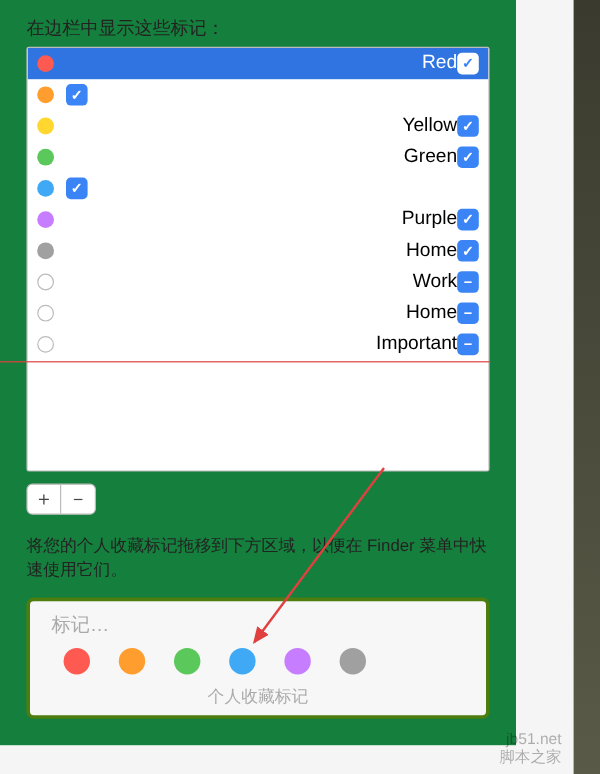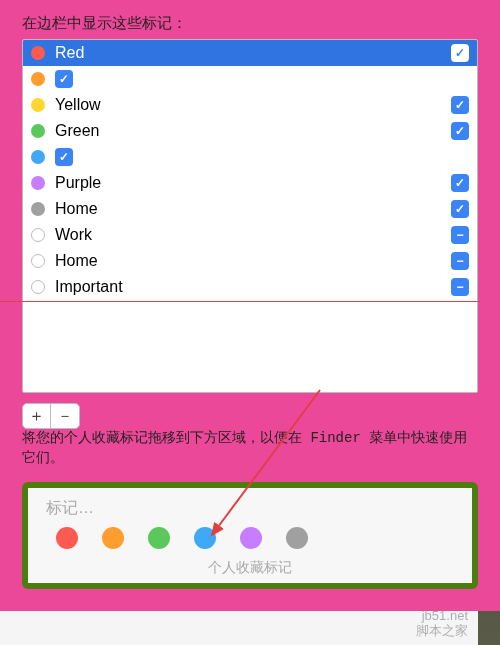--- a/index.html
+++ b/index.html
@@ -1,36 +1,36 @@
 <!DOCTYPE html>
 <html><head>
 <meta charset="utf-8">
 <style>
 * { box-sizing: border-box; margin: 0; padding: 0; }
 body { font-family: -apple-system, "Helvetica Neue", Arial, sans-serif; font-size: 15px; background: #f5f5f5; width: 500px; height: 645px; position: relative; }
-.panel { background: #ec4899; padding: 14px 22px 22px; margin: 0; width: 500px; position: relative; }
+.panel { background: #15803d; padding: 14px 22px 22px; margin: 0; width: 430px; position: relative; }
 .right-edge { position: absolute; right: 0; top: 0; width: 22px; height: 100%; background: linear-gradient(#3a3a2e, #5a5a48); }
 .heading { font-size: 15px; margin-bottom: 6px; color: #222; }
 .taglist { background: #fff; border: 1px solid #bcbcbc; border-radius: 2px; height: 354px; overflow: hidden; }
-.row { display: flex; align-items: center; height: 26px; padding: 0 8px; border-bottom: 0; position: relative; }
+.row { display: flex; align-items: center; height: 26px; padding: 0 8px; border-bottom: 0; position: relative; text-align: right; }
 .row.selected { background: #2f74e0; color: #fff; }
 .dot { width: 14px; height: 14px; border-radius: 50%; margin-right: 10px; flex-shrink: 0; }
 .dot.hollow { background: #fff; border: 1.5px solid #bbb; }
 .tagname { flex: 1; font-size: 16px; }
 .row.selected .tagname { color: #fff; }
 .ctrl { width: 18px; height: 18px; border-radius: 4px; display: flex; align-items: center; justify-content: center; font-size: 12px; color: #fff; font-weight: bold; }
 .ctrl.check { background: #3b84f5; }
 .ctrl.check.sel { background: #fff; color: #3b84f5; }
 .ctrl.minus { background: #3b84f5; }
 .redline { position: absolute; height: 1px; background: #e04040; left: 0; right: 22px; z-index: 5; }
 .pm-group { display: inline-flex; border: 1px solid #bcbcbc; border-radius: 5px; background: #fff; margin-top: 10px; }
 .pm-btn { width: 28px; height: 24px; display: flex; align-items: center; justify-content: center; font-size: 16px; color: #444; cursor: pointer; }
 .pm-btn:first-child { border-right: 1px solid #bcbcbc; }
-.hint { font-size: 14px; color: #222; line-height: 1.4; font-family: Liberation Mono, monospace; }
-.favbox { margin-top: 14px; border: 6px solid #4d7c0f; border-radius: 6px; background: #f7f7f7; padding: 10px 18px 6px; position: relative; }
+.hint { font-size: 14px; color: #222; margin-top: 16px; line-height: 1.4; }
+.favbox { margin-top: 14px; border: 3px solid #4d7c0f; border-radius: 6px; background: #f7f7f7; padding: 10px 18px 6px; position: relative; }
 .favlabel { color: #aaa; font-size: 16px; margin-bottom: 8px; }
 .favdots { display: flex; gap: 24px; padding-left: 10px; }
 .fdot { width: 22px; height: 22px; border-radius: 50%; }
 .favcap { text-align: center; color: #aaa; font-size: 14px; margin-top: 10px; }
 .arrow-svg { position: absolute; pointer-events: none; z-index: 10; }
 .watermark { position: absolute; right: 32px; bottom: 6px; text-align: right; font-size: 13px; color: rgba(0,0,0,0.3); line-height: 1.2; }
 </style>
 </head>
 <body>
 

